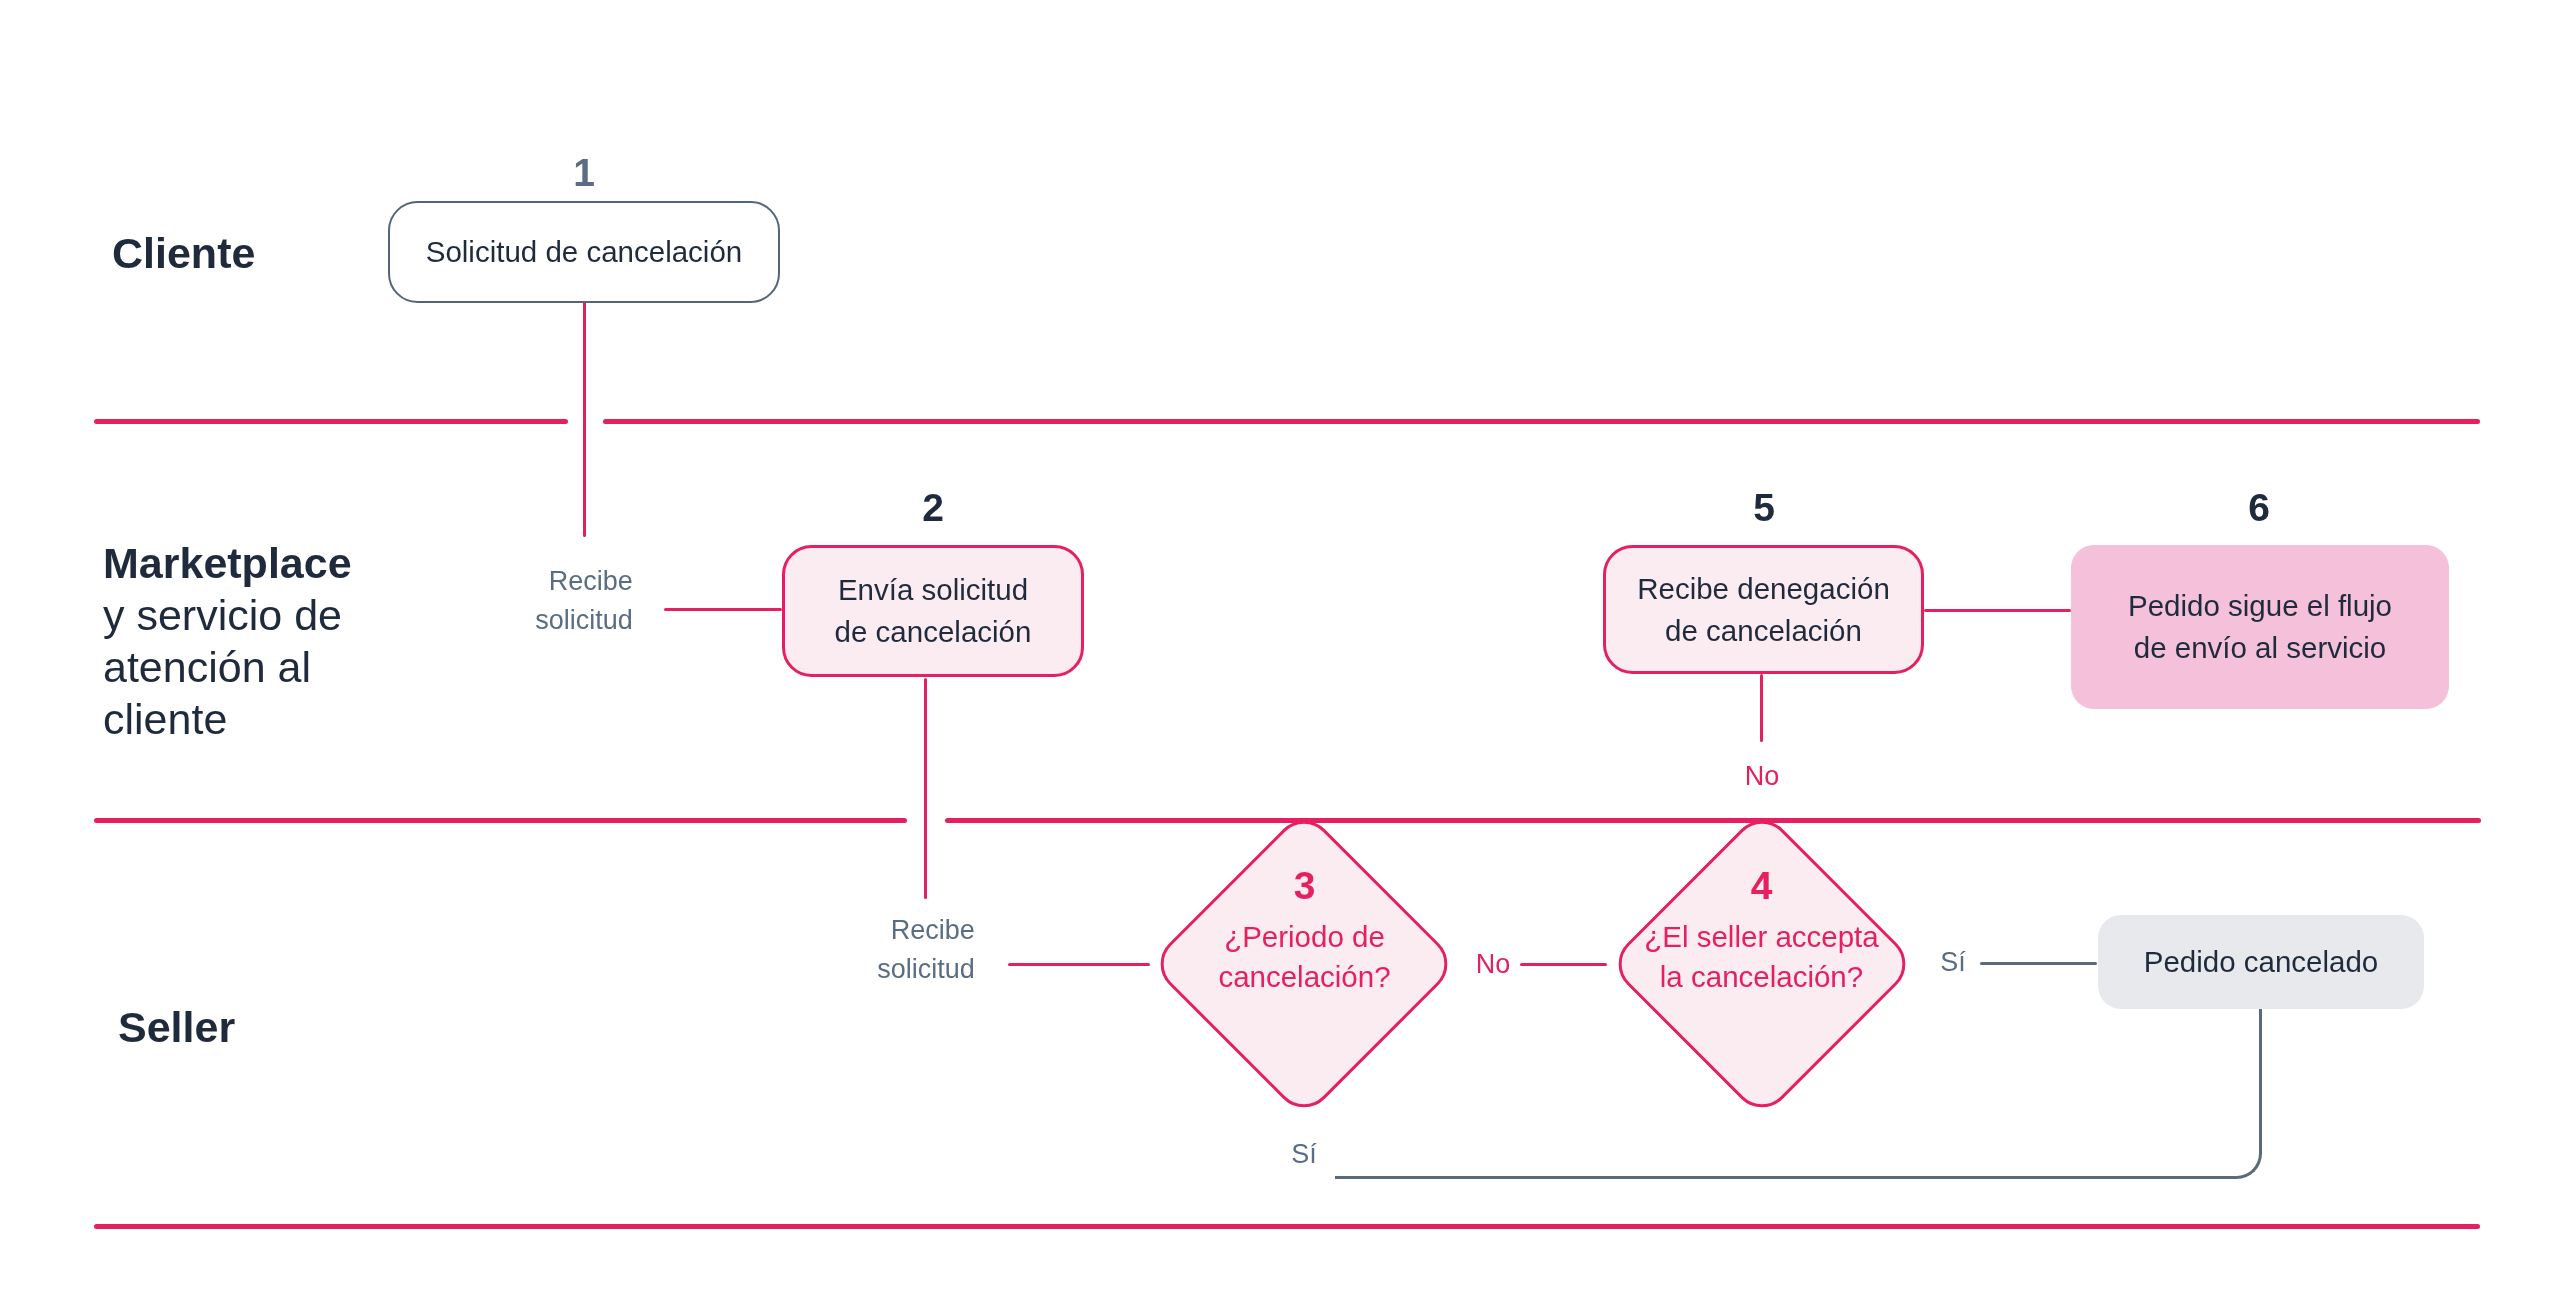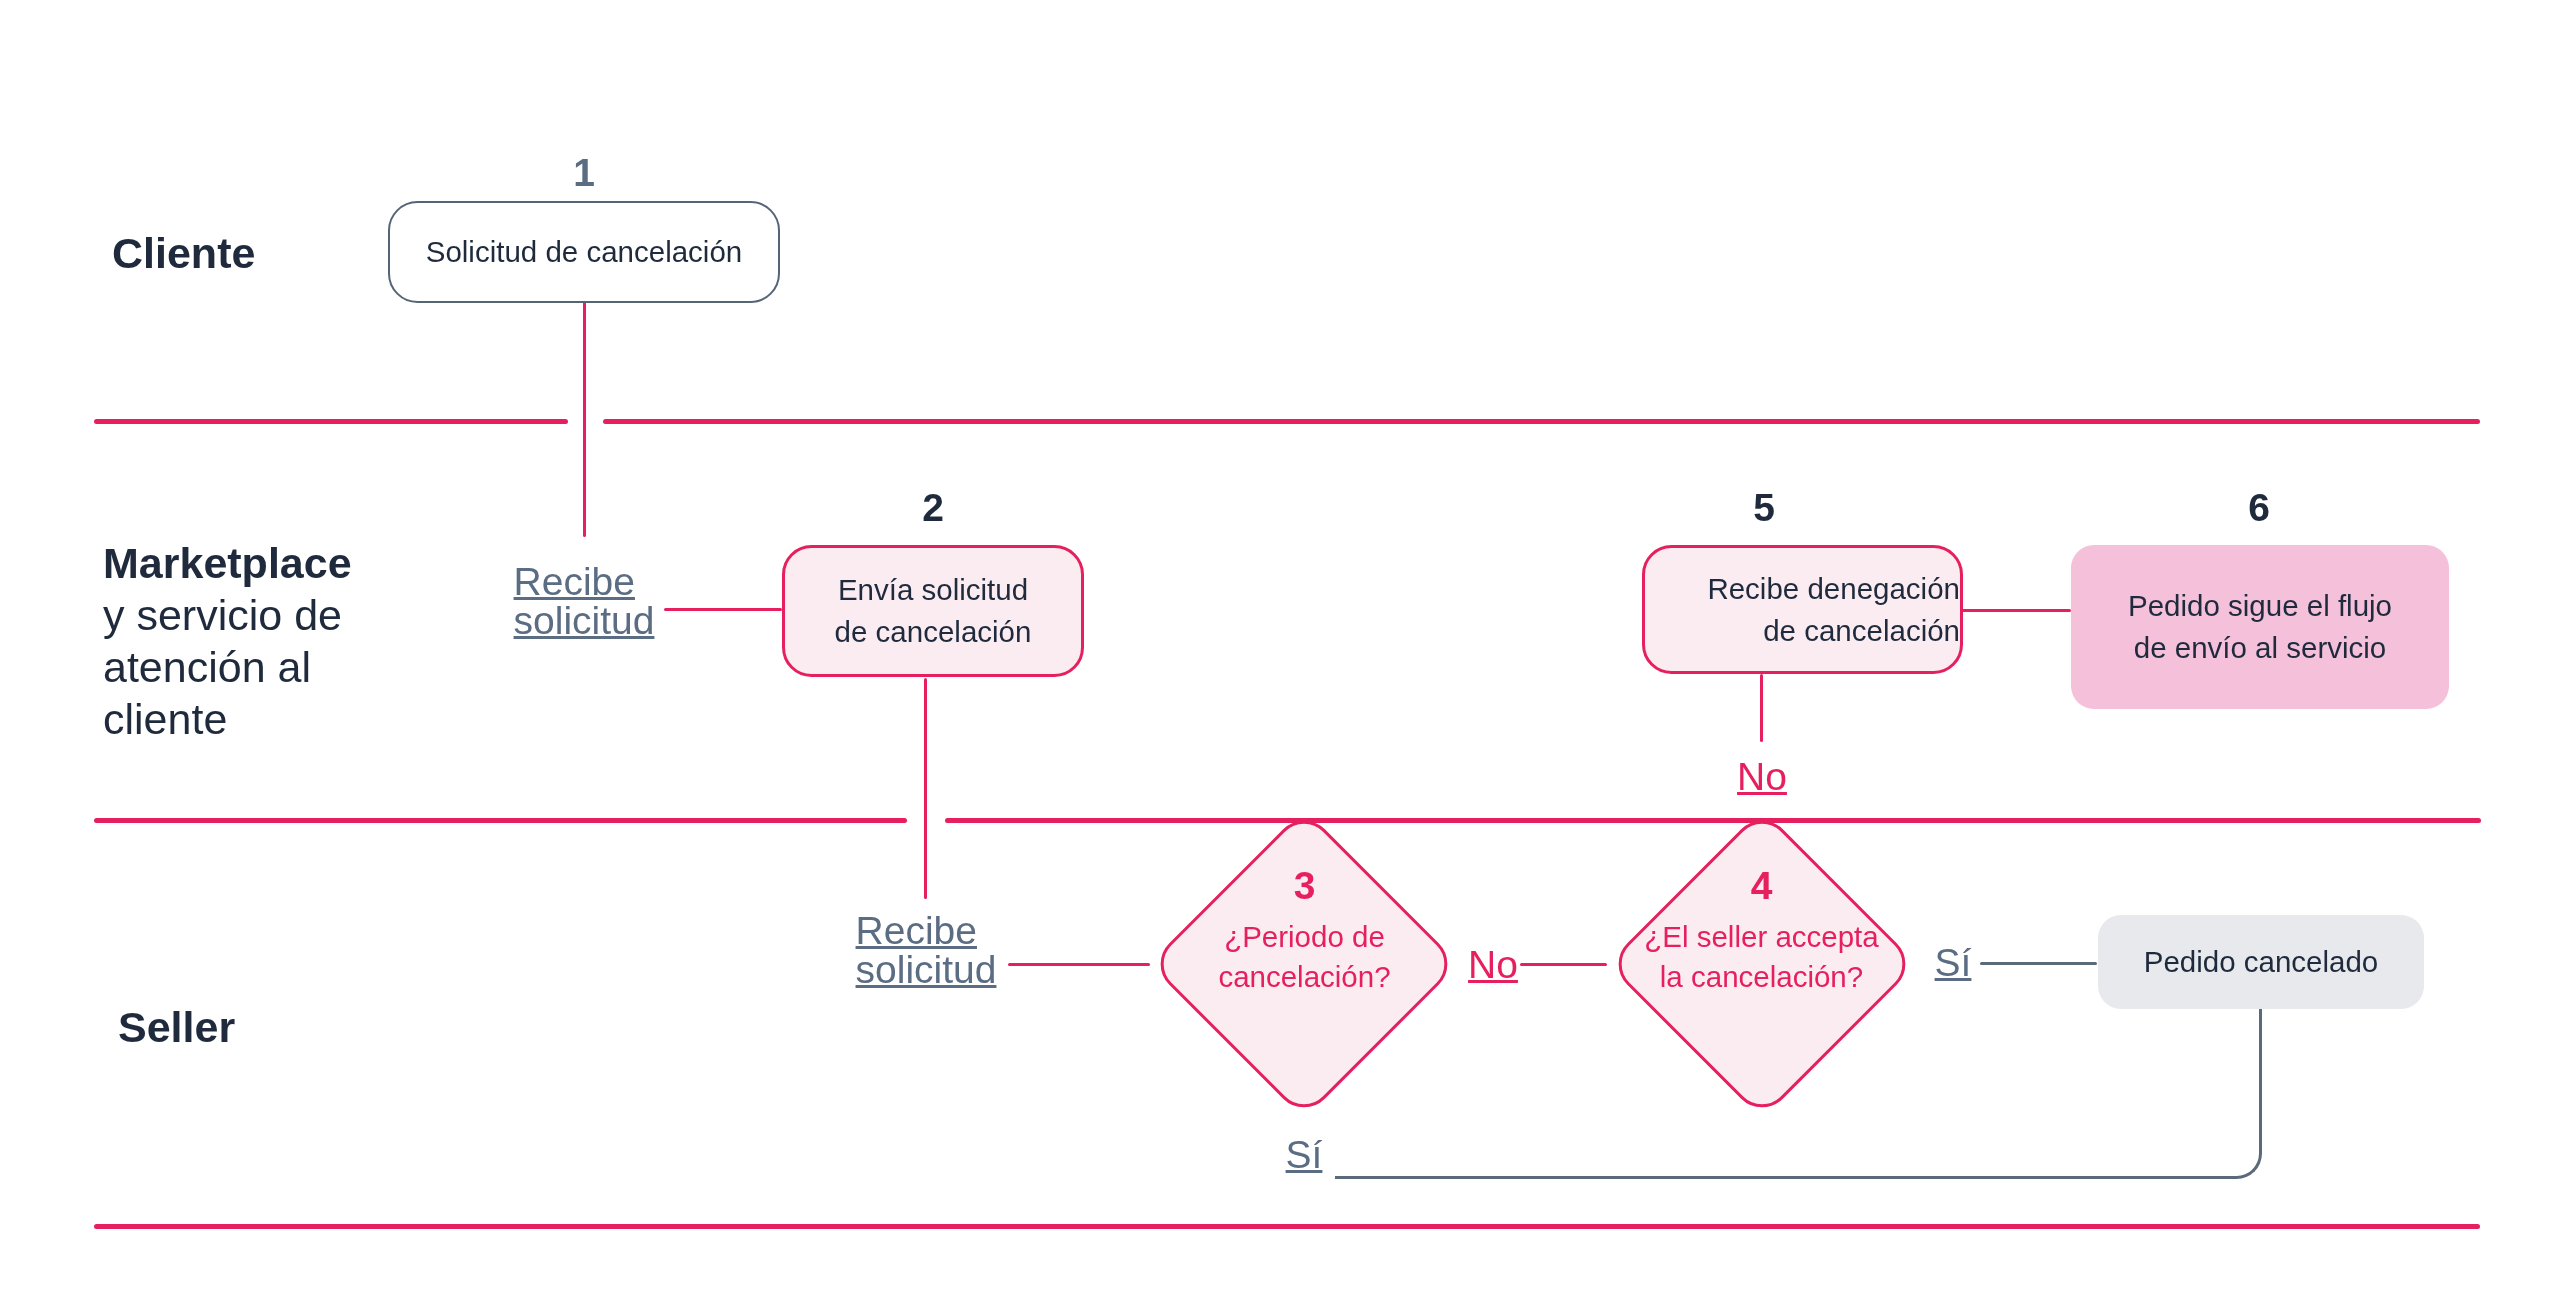--- a/index.html
+++ b/index.html
@@ -34,22 +34,22 @@
   .diamond{position:absolute;width:220px;height:220px;background:var(--pink-fill-light);
     border:3.4px solid var(--pink);border-radius:29.5px;transform:rotate(45deg);z-index:2;}
   .diamond-label{position:absolute;display:flex;flex-direction:column;align-items:center;
     color:var(--pink);font-size:29.5px;line-height:40px;text-align:center;z-index:3;}
   .diamond-label .dnum{font-weight:bold;font-size:39px;line-height:47px;margin-bottom:8px;}
 
   .num{position:absolute;font-weight:bold;font-size:39px;line-height:47px;color:var(--navy);
     transform:translateX(-50%);z-index:3;}
   .num.slate{color:var(--slate);}
 
-  .edge-label{position:absolute;color:var(--slate);font-size:39px;line-height:39px;text-align:left;
-    transform:translateX(-50%);z-index:3;text-decoration:underline;}
+  .edge-label{position:absolute;color:var(--slate);font-size:27px;line-height:39px;text-align:right;
+    transform:translateX(-50%);z-index:3;}
   .edge-label.pink{color:var(--pink);}
 
   .lane-label{position:absolute;color:var(--navy);font-size:43px;line-height:52px;z-index:3;}
   .bold{font-weight:bold;}
   .line{display:block;}
 </style>
 </head>
 <body>
 
 <div class="canvas">
@@ -90,21 +90,21 @@
 
   <div class="node box-outline" style="left:388px;top:201px;width:392px;height:102px;">
     <span class="line">Solicitud de cancelación</span>
   </div>
 
   <div class="node box-pink" style="left:782px;top:545px;width:302px;height:132px;">
     <span class="line">Envía solicitud</span>
     <span class="line">de cancelación</span>
   </div>
 
-  <div class="node box-pink" style="left:1642px;top:545px;width:321px;height:129px;align-items:flex-end;">
+  <div class="node box-pink" style="left:1603px;top:545px;width:321px;height:129px;">
     <span class="line">Recibe denegación</span>
     <span class="line">de cancelación</span>
   </div>
 
   <div class="node box-solid" style="left:2071px;top:545px;width:378px;height:164px;">
     <span class="line">Pedido sigue el flujo</span>
     <span class="line">de envío al servicio</span>
   </div>
 
   <div class="node box-gray" style="left:2098px;top:915px;width:326px;height:94px;">

